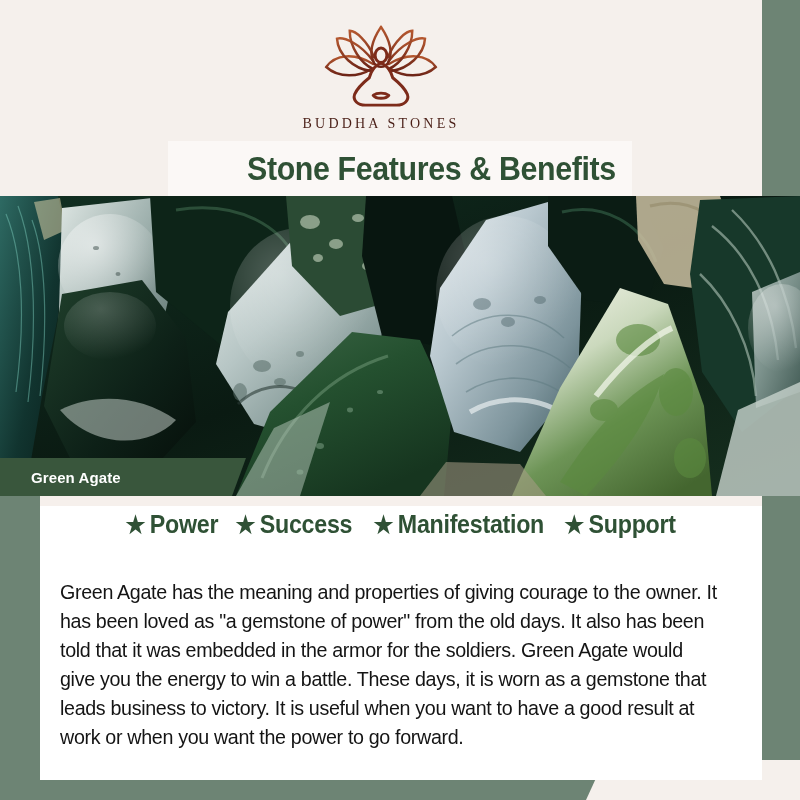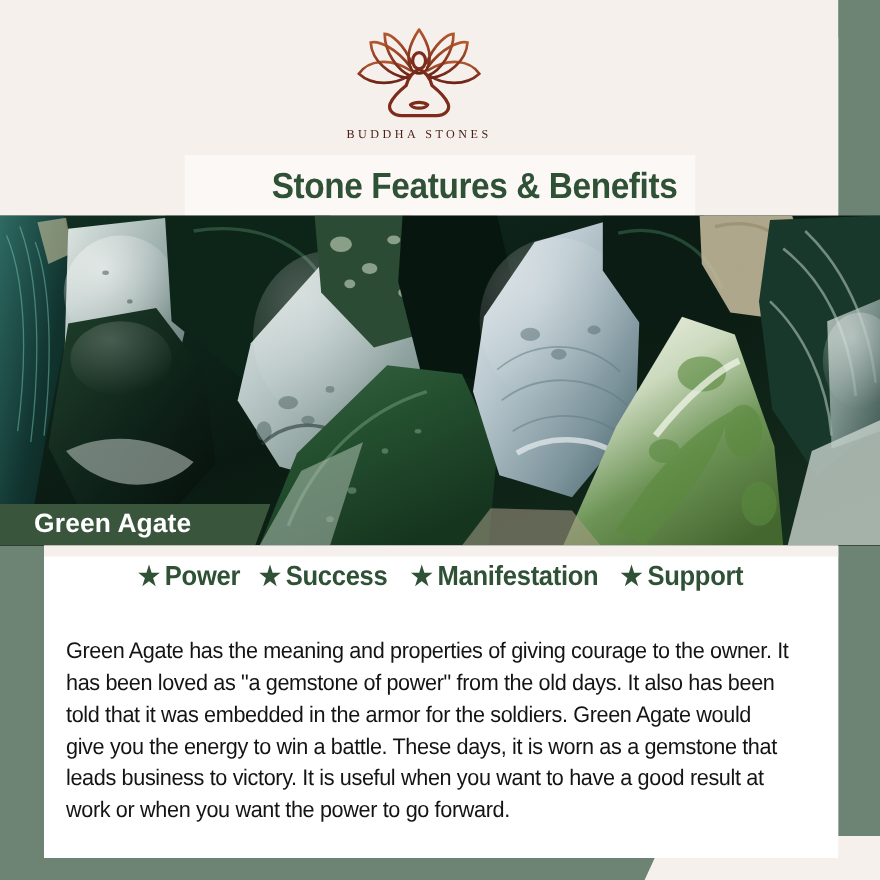--- a/index.html
+++ b/index.html
@@ -43,21 +43,21 @@
     background:#f5f0ec;
   }
   #logo-block{
     position:absolute;left:0;right:0;top:22px;
     display:flex;flex-direction:column;align-items:center;
   }
   #lotus-icon{display:block;width:120px;height:88px;}
   #brand-name{
     margin-top:6px;
     font-family:"Liberation Serif", serif;
-    font-size:11px;letter-spacing:3.2px;
+    font-size:14px;letter-spacing:3.2px;
     color:#4a1f17;font-weight:400;
     text-align:center;
   }
 
   
   #title-plaque{
     position:absolute;left:168px;top:141px;width:464px;height:55px;
     background:#fbf8f6;
     display:flex;align-items:center;justify-content:flex-end;
   }
@@ -81,21 +81,21 @@
   
   #stone-label{
     position:absolute;left:0;top:458px;width:246px;height:38px;
     background:#39563c;
     clip-path:polygon(0 0, 100% 0, calc(100% - 14px) 100%, 0 100%);
     display:flex;align-items:center;
   }
   #stone-label-text{
     margin-left:31px;
     font-family:"Liberation Sans", sans-serif;
-    font-weight:700;font-size:24px;color:#ffffff;
+    font-weight:700;font-size:15px;color:#ffffff;
     letter-spacing:0.1px;white-space:nowrap;
   }
 
   
   #content-card{
     position:absolute;left:40px;top:496px;width:722px;height:284px;
     background:#ffffff;
   }
   #card-topstrip{
     position:absolute;left:0;top:0;width:100%;height:10px;

